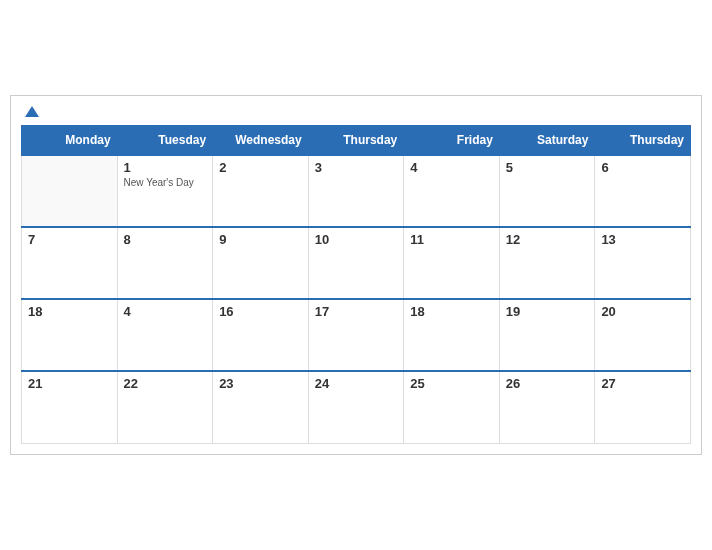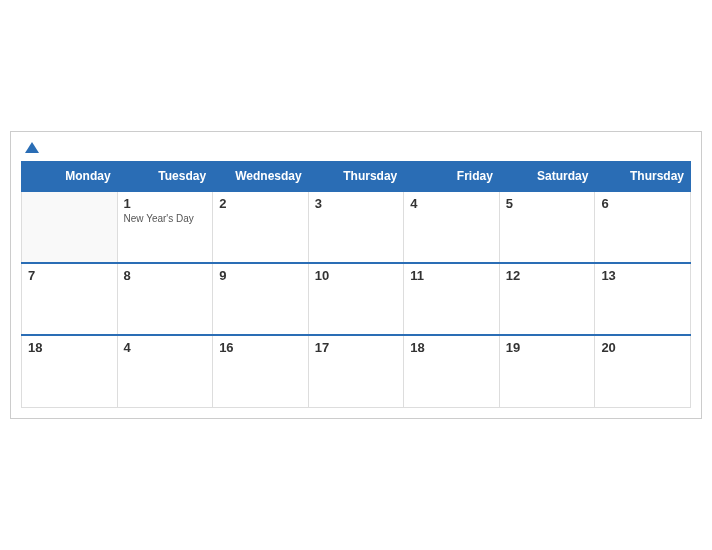--- a/index.html
+++ b/index.html
@@ -190,15 +190,38 @@
           <td>
             <span class="day-number">18</span>
           </td>
           <td>
             <span class="day-number">19</span>
           </td>
           <td>
             <span class="day-number">20</span>
           </td>
         </tr>
+        <tr class="row-top-border">
+          <td>
+            <span class="day-number">21</span>
+          </td>
+          <td>
+            <span class="day-number">22</span>
+          </td>
+          <td>
+            <span class="day-number">23</span>
+          </td>
+          <td>
+            <span class="day-number">24</span>
+          </td>
+          <td>
+            <span class="day-number">25</span>
+          </td>
+          <td>
+            <span class="day-number">26</span>
+          </td>
+          <td>
+            <span class="day-number">27</span>
+          </td>
+        </tr>
       </tbody>
   </table>
 </div>
 
 </body></html>

